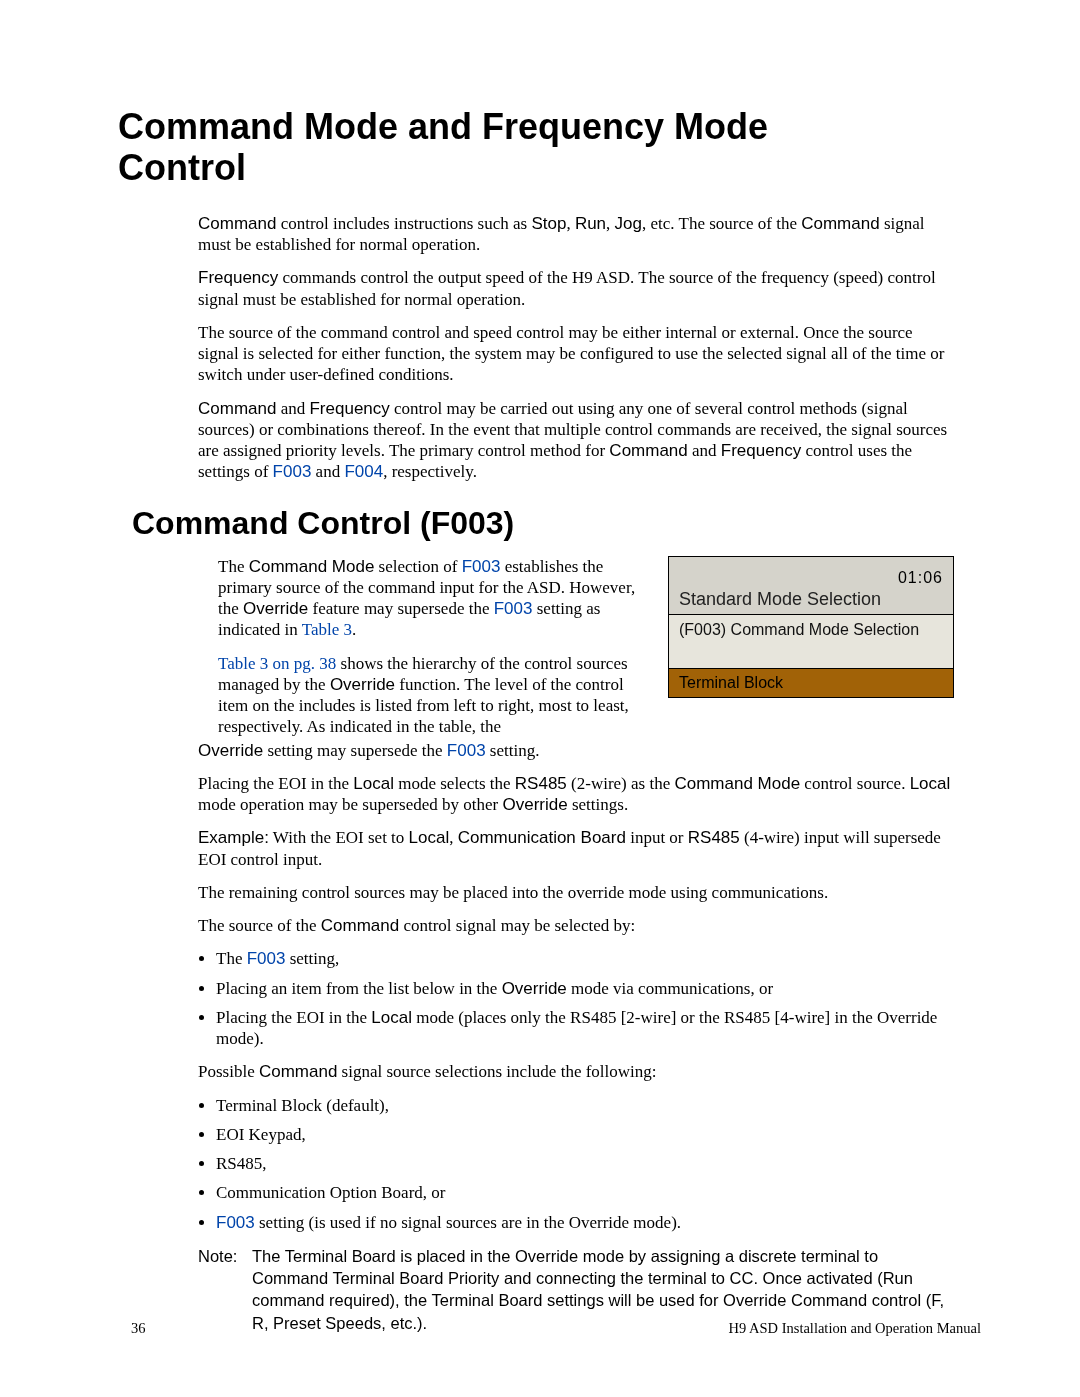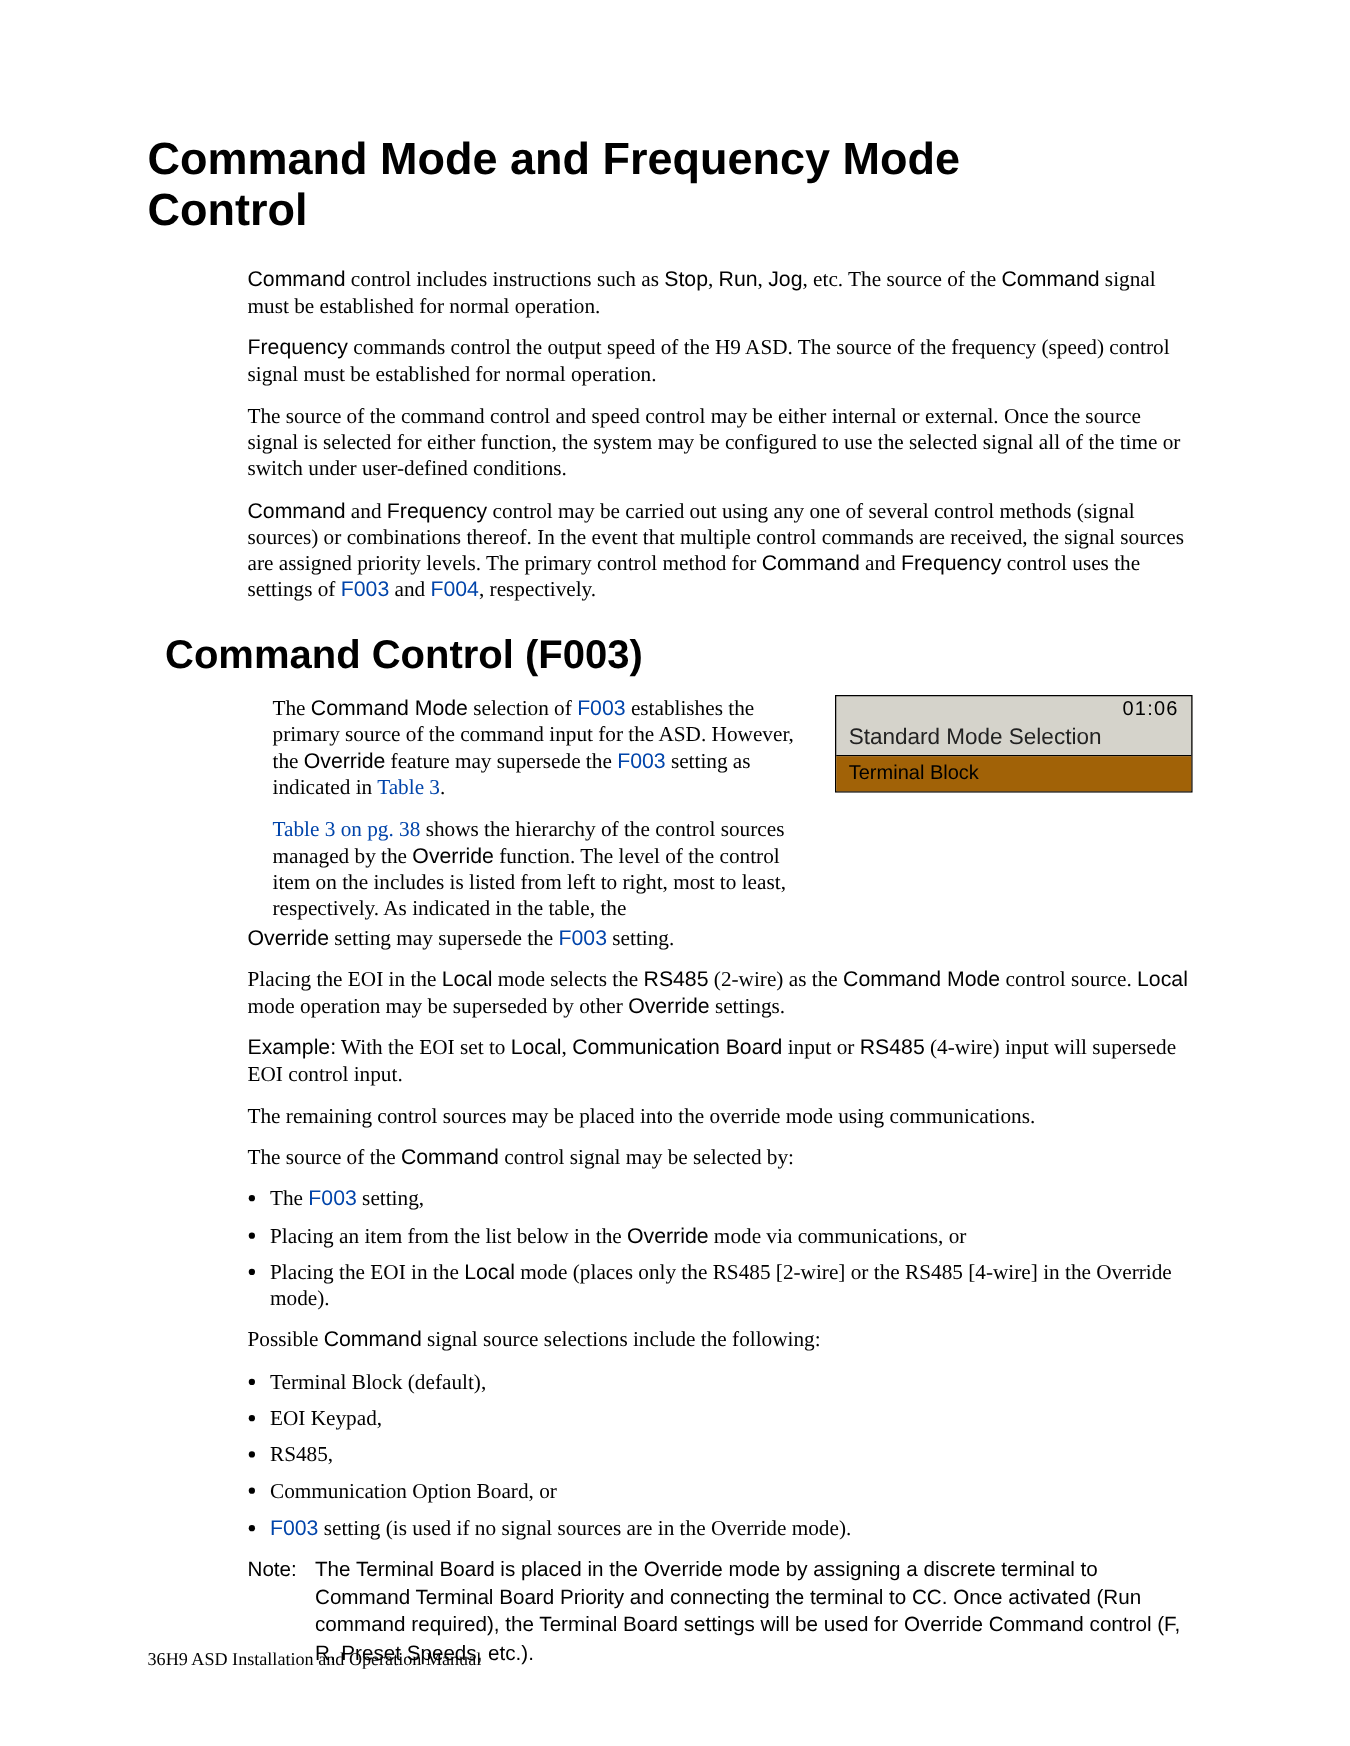--- a/index.html
+++ b/index.html
@@ -65,21 +65,21 @@
   }
   .display-box {
     flex: 0 0 286px;
     border: 1px solid #000;
     background: #d5d3cb;
     font-family: Arial, Helvetica, sans-serif;
   }
   .db-top {
     display: flex;
     justify-content: flex-end;
-    padding: 2px 10px 2px 10px;
+    padding: 12px 10px 2px 10px;
     font-size: 16px;
     letter-spacing: 1px;
   }
   .db-title {
     padding: 0 10px 4px 10px;
     font-size: 18px;
     color: #222;
     border-bottom: 1px solid #000;
   }
   .db-main {
@@ -100,24 +100,24 @@
     font-family: Arial, Helvetica, sans-serif;
     font-size: 16.5px;
     line-height: 1.35;
     margin-top: 6px;
   }
   .note-label { width: 54px; flex: 0 0 54px; }
   .note-body { flex: 1 1 auto; }
   .footer {
     position: absolute;
     bottom: 60px;
-    left: 118px;
+    left: 131px;
     width: 850px;
     display: flex;
-    justify-content: flex-start;
+    justify-content: space-between;
     font-size: 14.5px;
     font-family: "Times New Roman", Times, serif;
   }
 </style>
 </head>
 <body>
 
 <div class="page">
 
   <h1>
@@ -154,20 +154,21 @@
         <p style="margin-bottom:0;">
           <span class="link">Table 3 on pg. 38</span><span> shows the hierarchy of the control sources managed by the </span><span class="sans">Override</span><span> function. The level of the control item on the includes is listed from left to right, most to least, respectively. As indicated in the table, the </span>
         </p>
       </div>
 
       <div class="display-box">
         <div class="db-top">
             <span>01:06</span>
           </div>
         <div class="db-title">Standard Mode Selection</div>
+        <div class="db-main">(F003) Command Mode Selection</div>
         <div class="db-foot">Terminal Block</div>
       </div>
     </div>
 
     <p style="margin-top:-4px;">
       <span class="sans">Override</span><span> setting may supersede the </span><span class="link sans">F003</span><span> setting.</span>
     </p>
 
     <p>
       <span>Placing the EOI in the </span><span class="sans">Local</span><span> mode selects the </span><span class="sans">RS485</span><span> (2-wire) as the </span><span class="sans">Command Mode</span><span> control source. </span><span class="sans">Local</span><span> mode operation may be superseded by other </span><span class="sans">Override</span><span> settings.</span>

